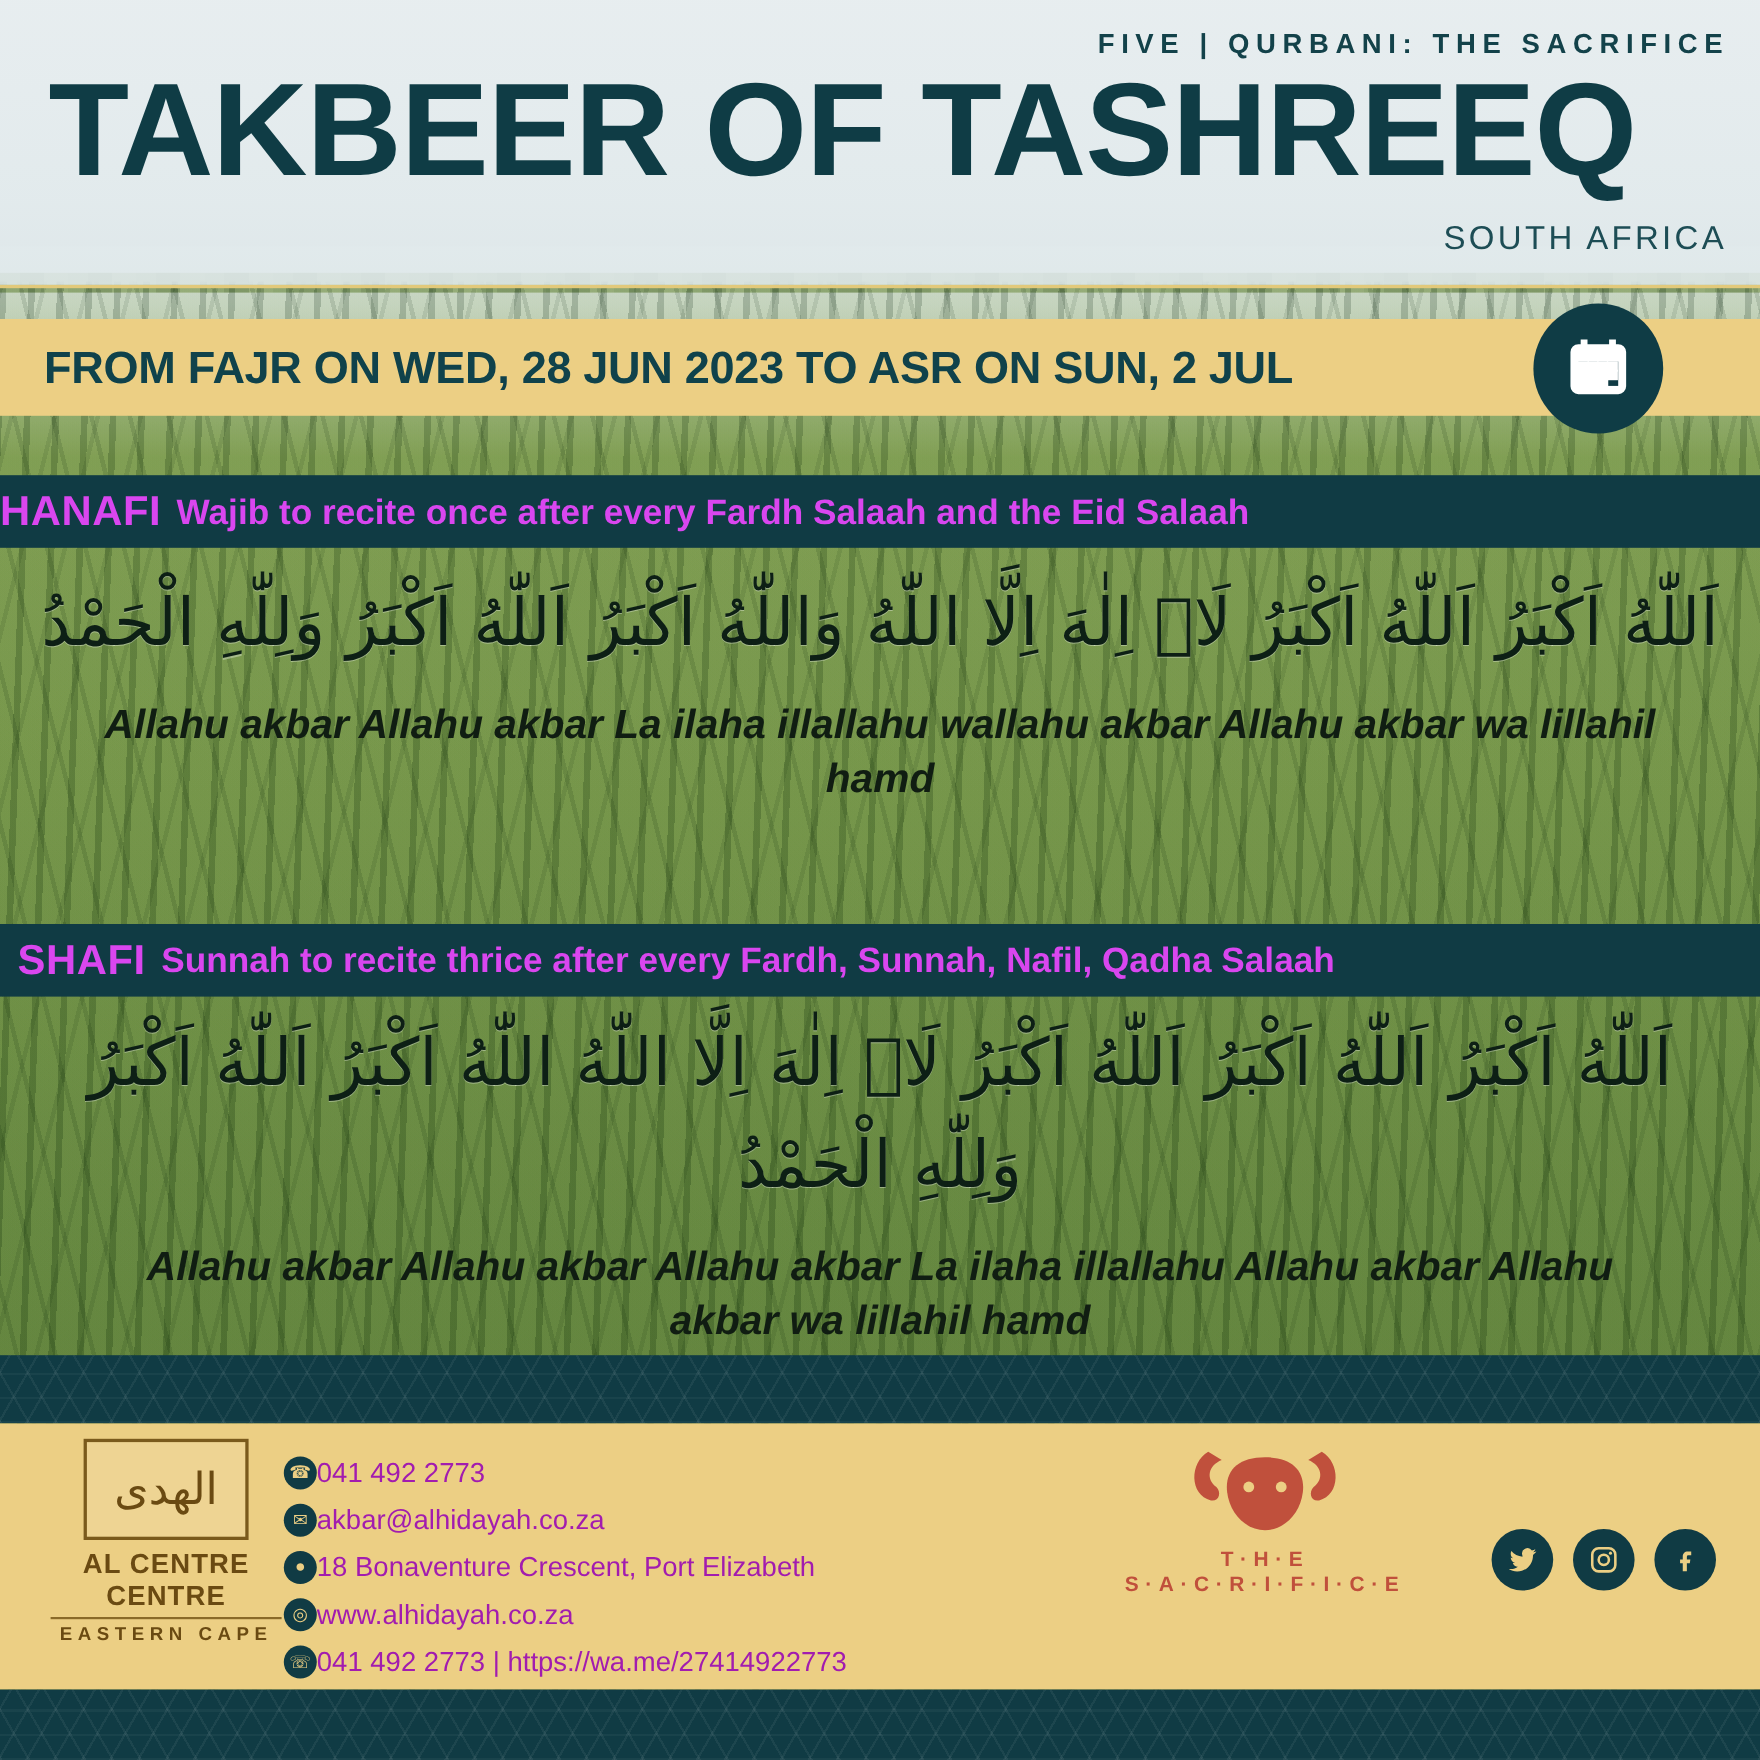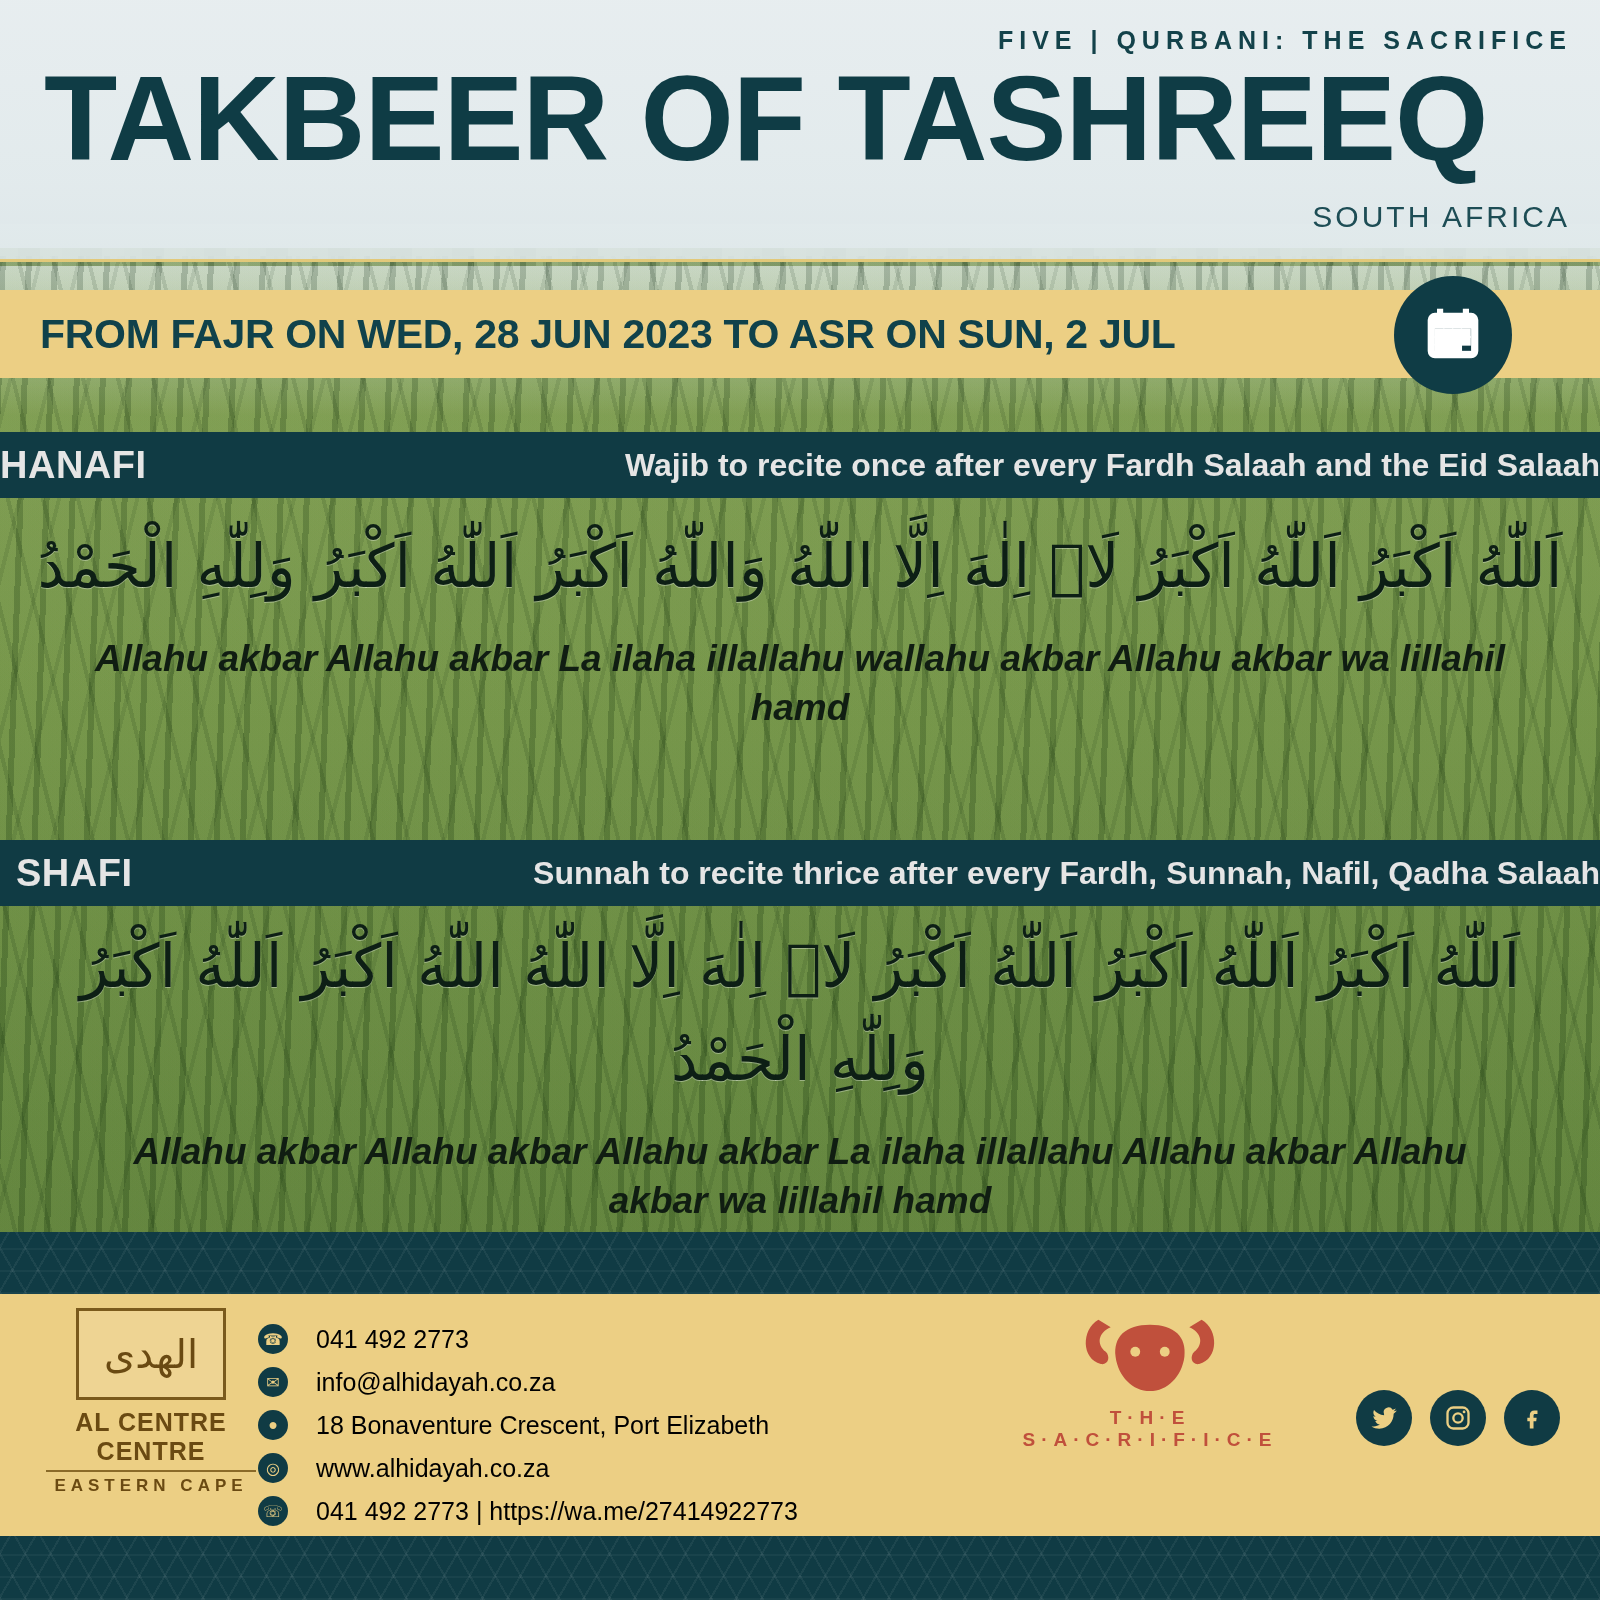--- a/index.html
+++ b/index.html
@@ -69,22 +69,22 @@
   }
   .cal-badge {
     position: absolute; right: 88px; top: 276px;
     width: 118px; height: 118px; border-radius: 50%;
     background: #0f3c45; display: flex; align-items: center; justify-content: center;
   }
   
   .band {
     position: absolute; left: 0; width: 100%; height: 66px;
     background: #103b44;
-    display: flex; align-items: center; justify-content: space-between;
-    color: #e5e5e5;
+    display: flex; align-items: center; justify-content: flex-start;
+    color: #d946ef;
   }
   .band-1 { top: 432px; }
   .band-2 { top: 840px; padding-left: 16px; }
   .band .school { font-size: 38px; font-weight: 800; letter-spacing: .5px; }
   .band .desc { font-size: 32px; font-weight: 600; margin-left: 14px; }
   
   .dua {
     position: absolute; left: 0; width: 100%;
     text-align: center; color: #11242a;
   }
@@ -139,21 +139,21 @@
   .contacts {
     position: absolute; left: 258px; top: 30px; width: 640px;
   }
   .crow { display: flex; align-items: center; margin-bottom: 13px; }
   .cicon {
     width: 30px; height: 30px; border-radius: 50%;
     background: #103b44; color: #eccf84;
     display: flex; align-items: center; justify-content: center;
     font-size: 16px; flex: 0 0 30px;
   }
-  .ctext { margin-left: 28px; font-size: 25px; color: #000000; font-weight: 500; }
+  .ctext { margin-left: 0; font-size: 25px; color: #a21caf; font-weight: 500; }
   .qurbani-logo {
     position: absolute; left: 990px; top: 16px; width: 320px; text-align: center;
   }
   .ram { font-size: 72px; color: #c0503c; line-height: 1; }
   .qword {
     font-size: 62px; color: #14434c; font-weight: 700; font-style: italic;
     letter-spacing: -1px; margin-top: -6px;
   }
   .qsub { font-size: 19px; letter-spacing: 6px; color: #c0503c; font-weight: 700; }
   .socials { position: absolute; right: 40px; top: 96px; display: flex; gap: 18px; }
@@ -236,21 +236,21 @@
       <div class="logo-l3">EASTERN CAPE</div>
     </div>
 
     <div class="contacts">
       <div class="crow">
         <span class="cicon">☎</span>
         <span class="ctext">041 492 2773</span>
       </div>
       <div class="crow">
         <span class="cicon">✉</span>
-        <span class="ctext">info@alhidayah.co.za</span>
+        <span class="ctext">akbar@alhidayah.co.za</span>
       </div>
       <div class="crow">
         <span class="cicon">●</span>
         <span class="ctext">18 Bonaventure Crescent, Port Elizabeth</span>
       </div>
       <div class="crow">
         <span class="cicon">◎</span>
         <span class="ctext">www.alhidayah.co.za</span>
       </div>
       <div class="crow">

